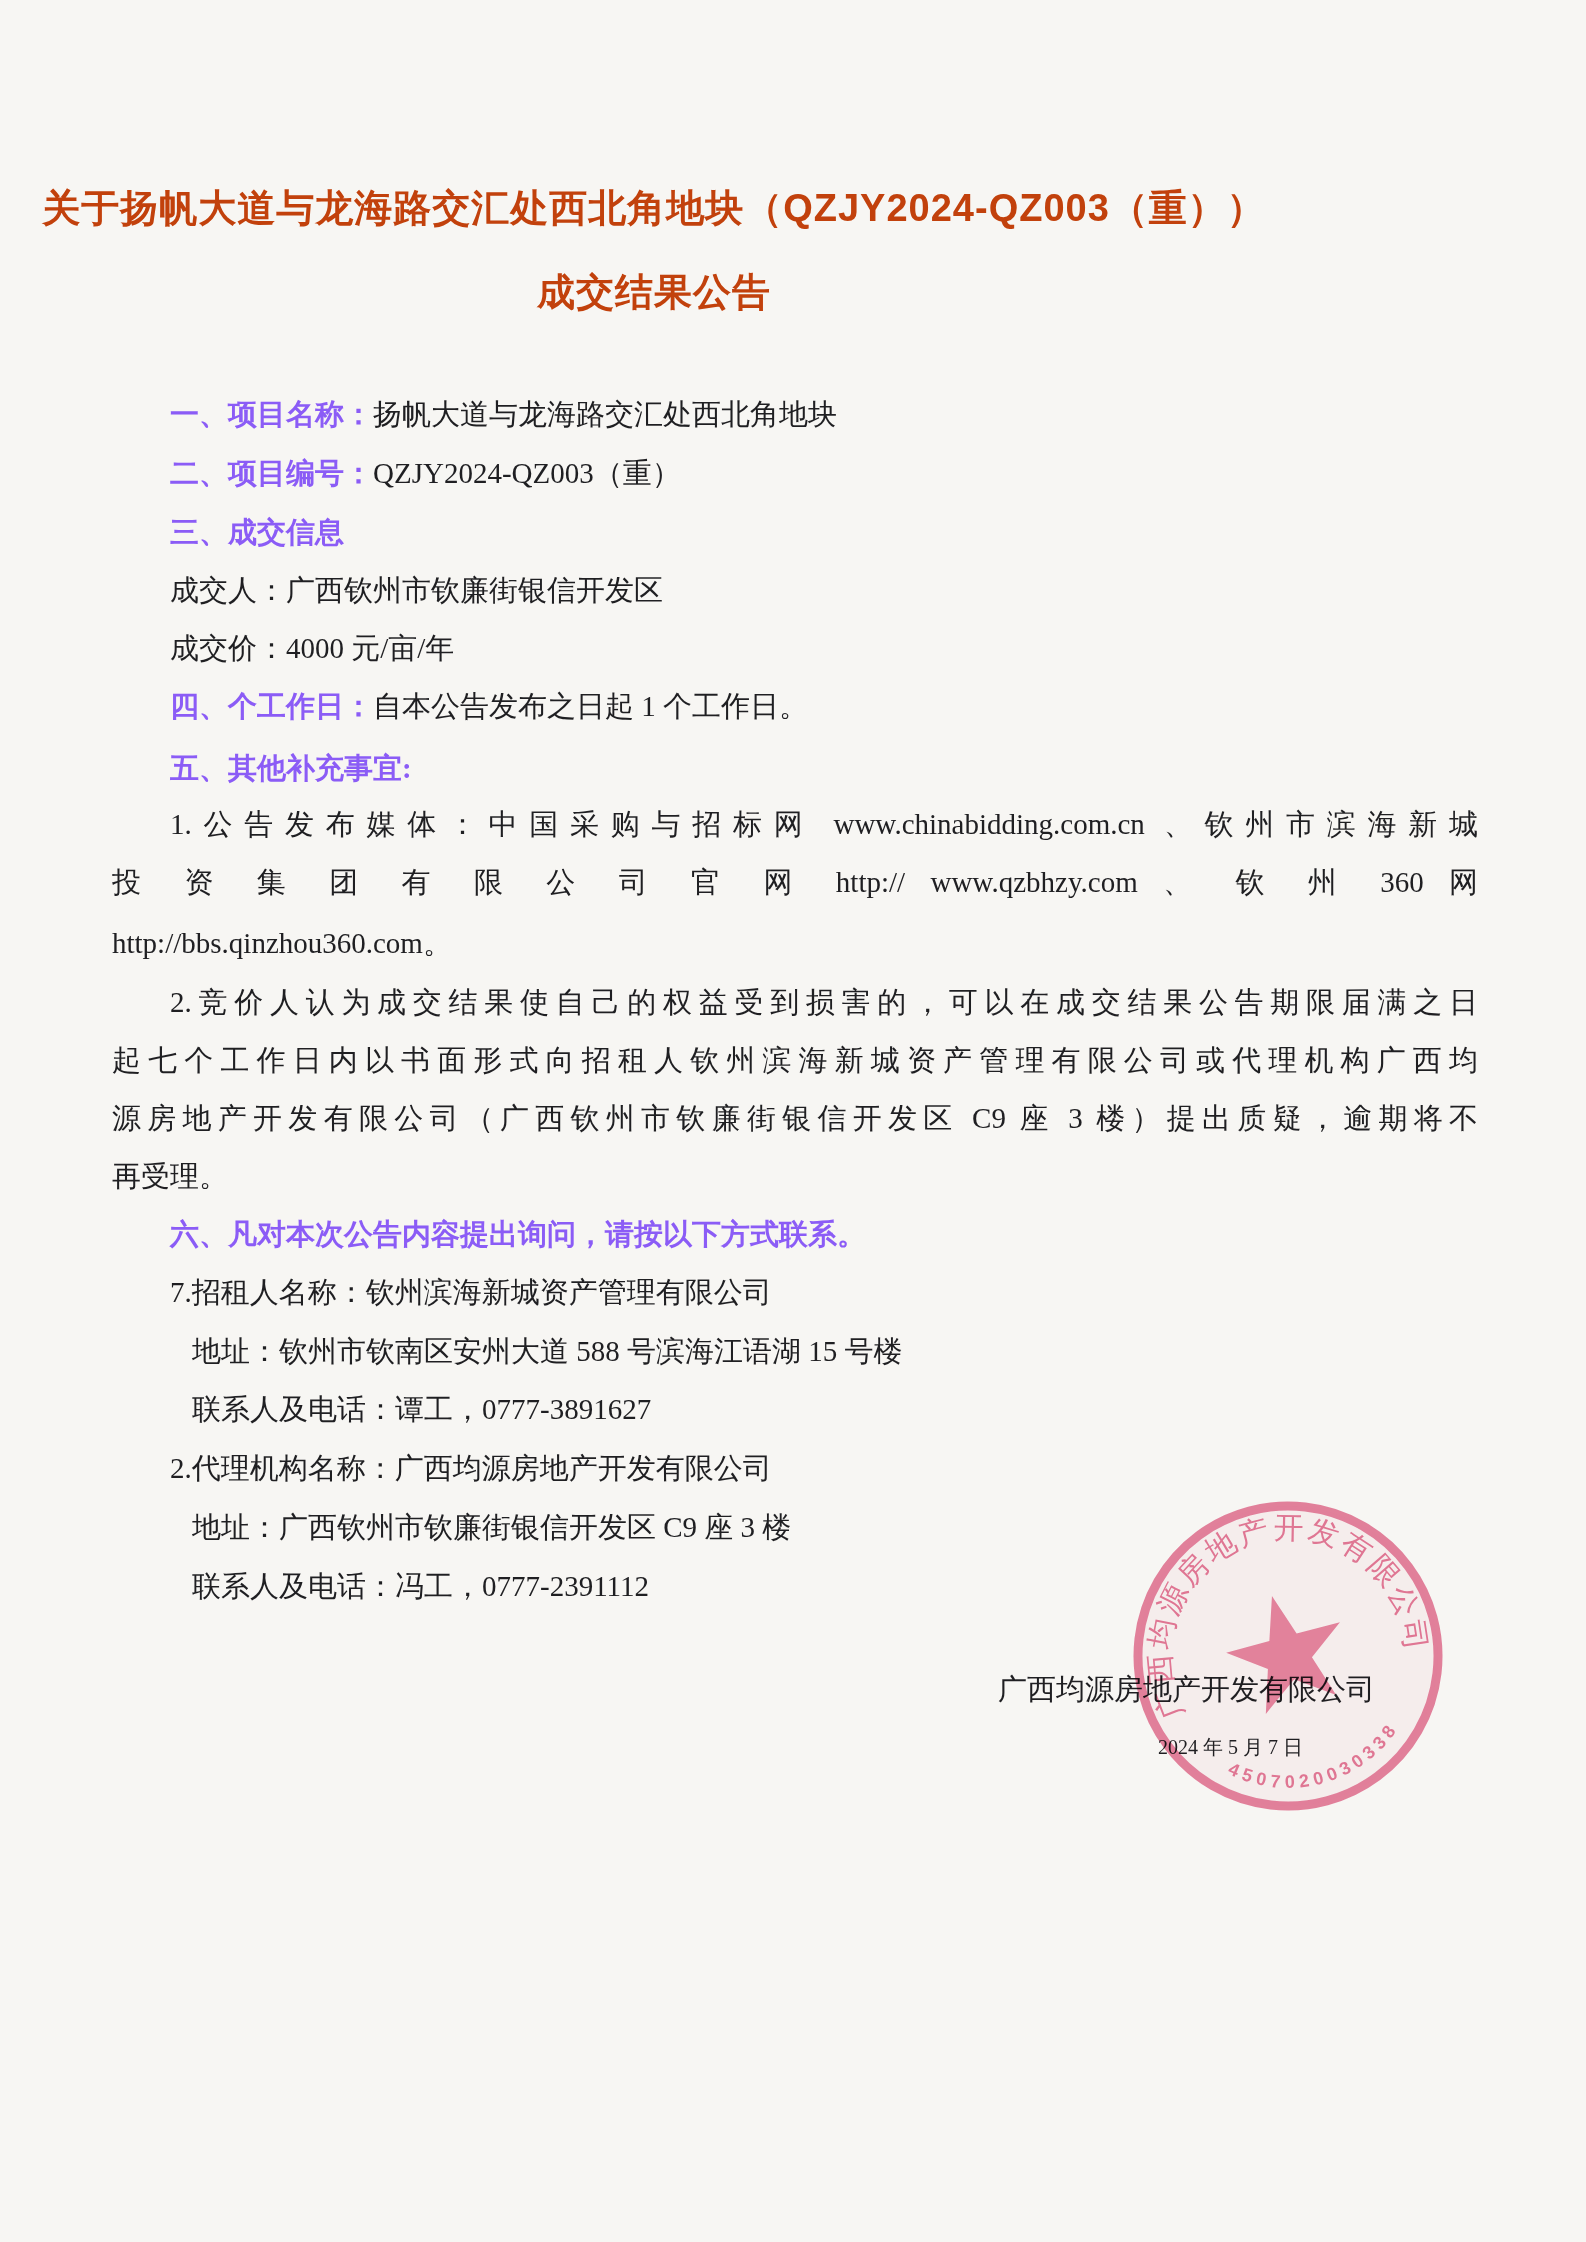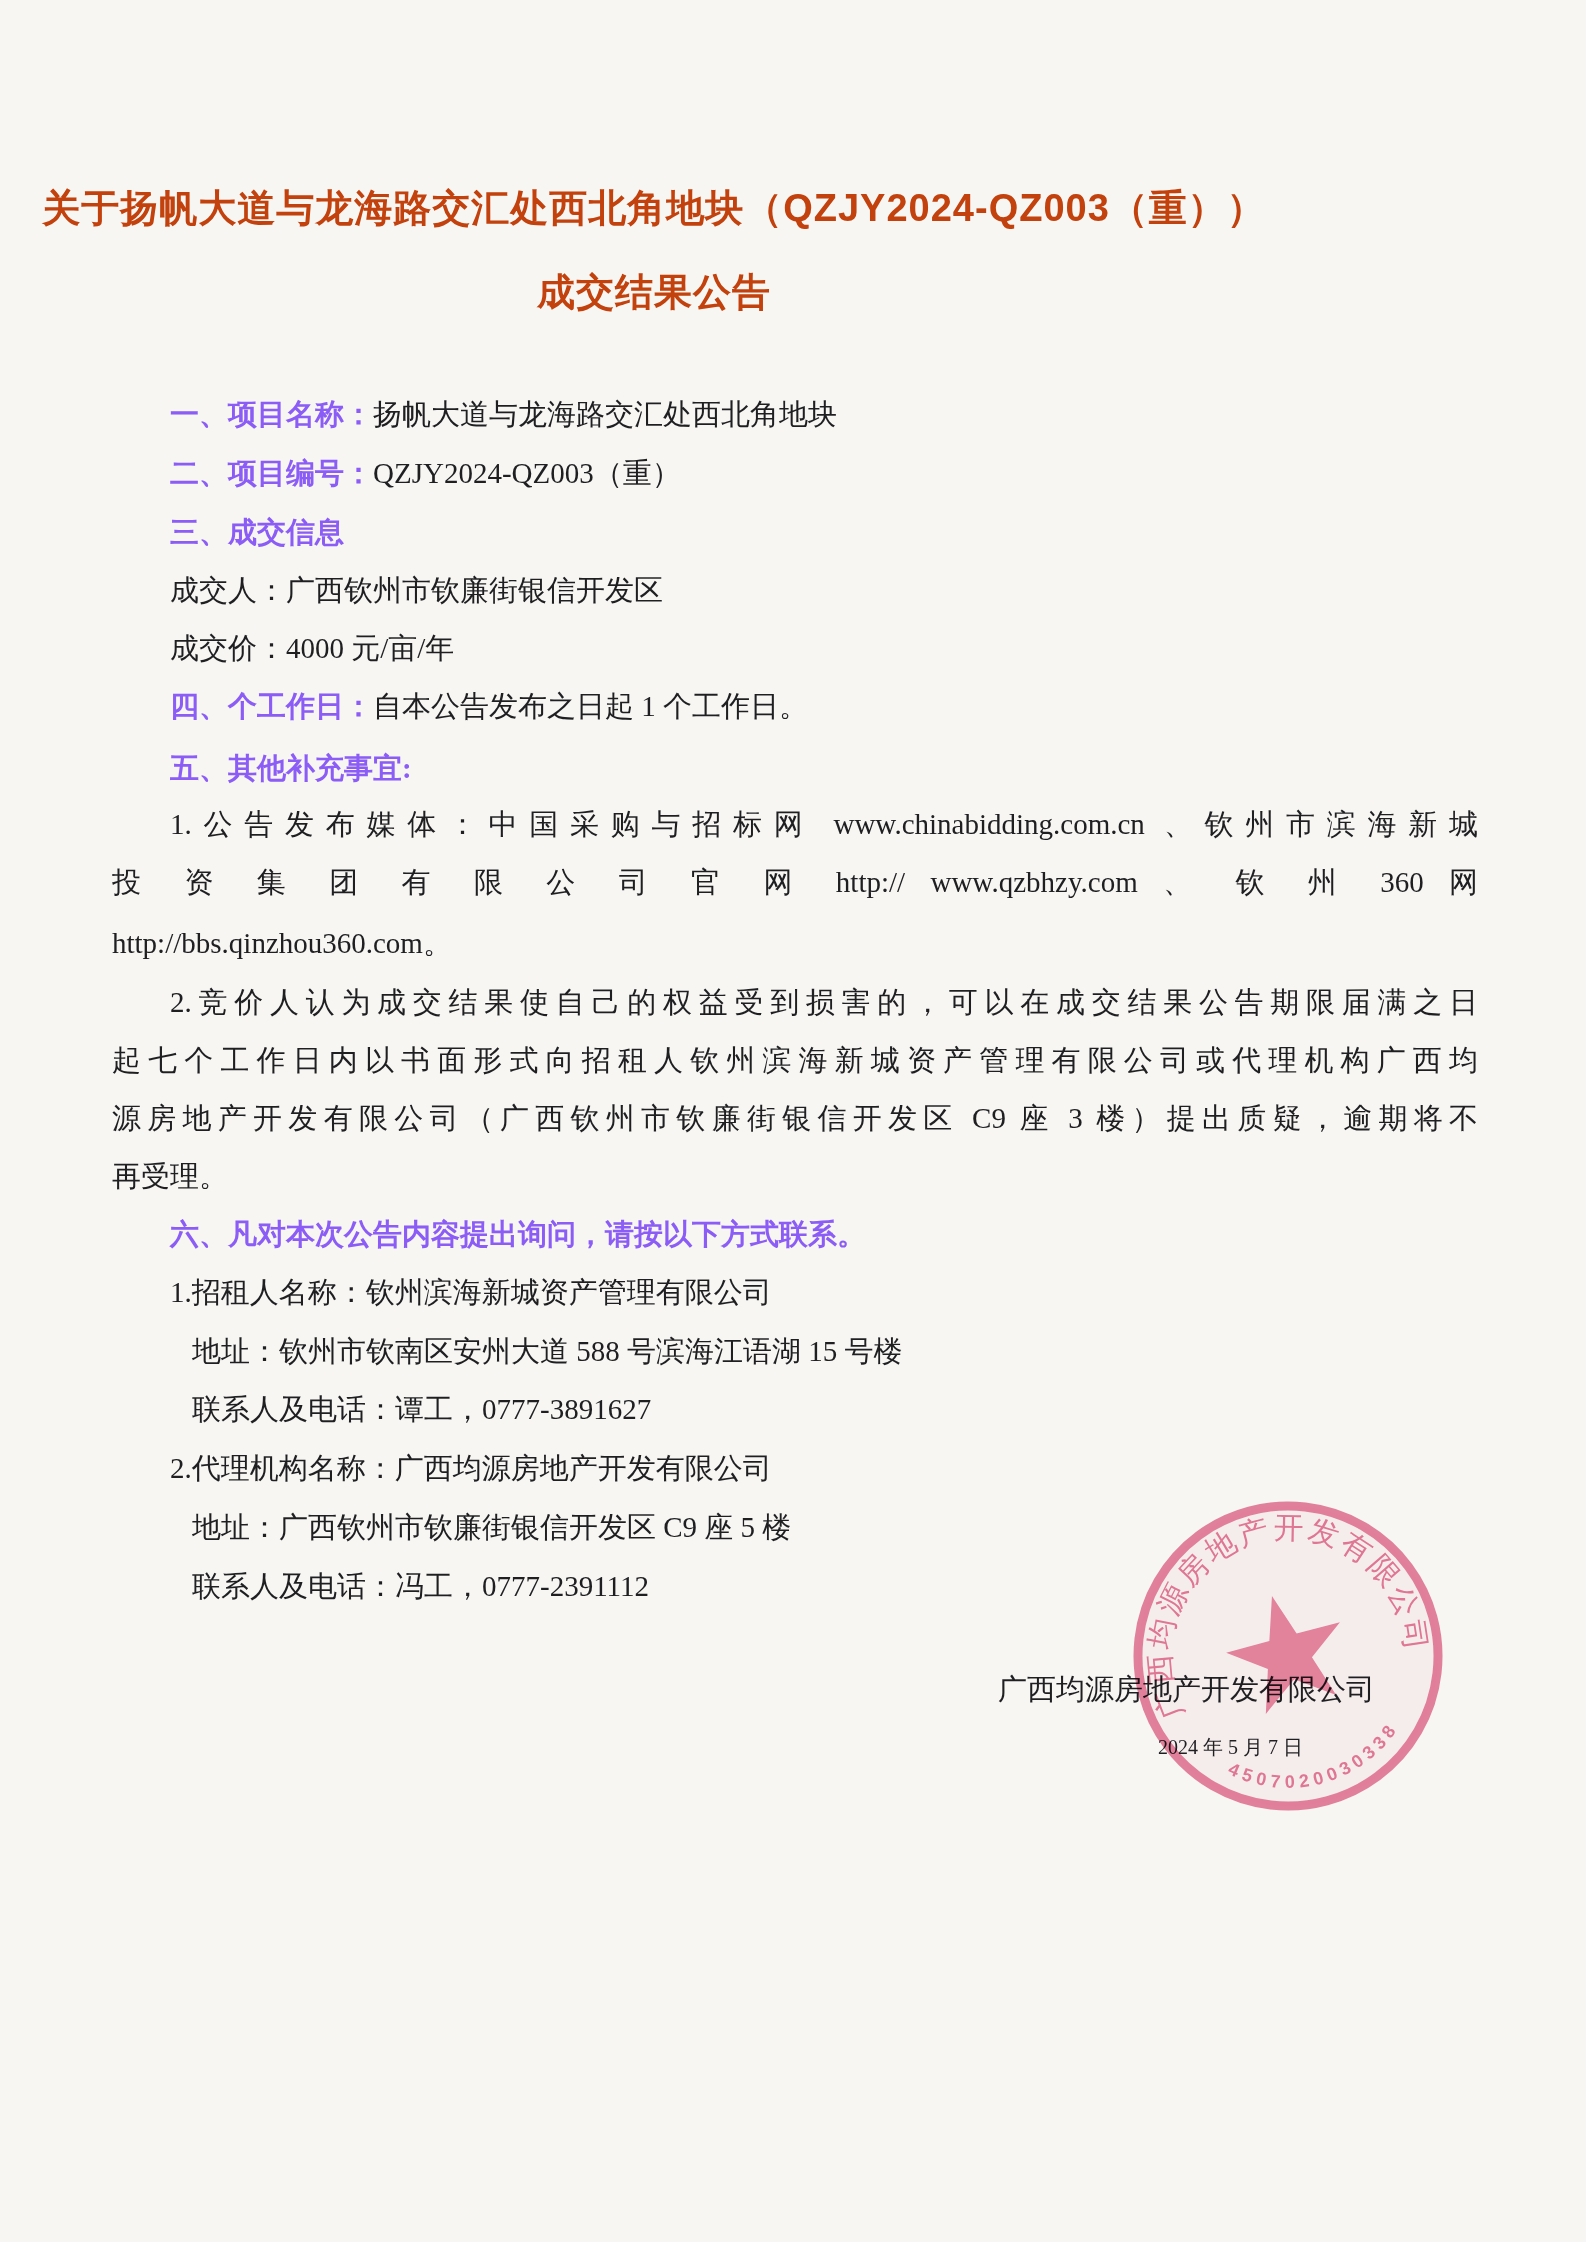--- a/index.html
+++ b/index.html
@@ -93,26 +93,26 @@
     <div class="ln l9 just">投 资 集 团 有 限 公 司 官 网 http:// www.qzbhzy.com 、 钦 州 360 网</div>
     <div class="ln l10">http://bbs.qinzhou360.com。</div>
 
     <div class="ln l11 ind1 just">2.竞价人认为成交结果使自己的权益受到损害的，可以在成交结果公告期限届满之日</div>
     <div class="ln l12 just">起七个工作日内以书面形式向招租人钦州滨海新城资产管理有限公司或代理机构广西均</div>
     <div class="ln l13 just">源房地产开发有限公司（广西钦州市钦廉街银信开发区 C9 座 3 楼）提出质疑，逾期将不</div>
     <div class="ln l14">再受理。</div>
 
     <div class="ln l15 ind1"><span class="b">六、凡对本次公告内容提出询问，请按以下方式联系。</span></div>
 
-    <div class="ln l16 ind1">1.招租人名称：钦州滨海新城资产管理有限公司</div>
+    <div class="ln l16 ind1">7.招租人名称：钦州滨海新城资产管理有限公司</div>
     <div class="ln l17 ind2">地址：钦州市钦南区安州大道 588 号滨海江语湖 15 号楼</div>
     <div class="ln l18 ind2">联系人及电话：谭工，0777-3891627</div>
 
     <div class="ln l19 ind1">2.代理机构名称：广西均源房地产开发有限公司</div>
-    <div class="ln l20 ind2">地址：广西钦州市钦廉街银信开发区 C9 座 5 楼</div>
+    <div class="ln l20 ind2">地址：广西钦州市钦廉街银信开发区 C9 座 3 楼</div>
     <div class="ln l21 ind2">联系人及电话：冯工，0777-2391112</div>
 
   </div>
 
   <div class="sig-company">广西均源房地产开发有限公司</div>
   <div class="sig-date">2024 年 5 月 7 日</div>
 
   <div class="stamp">
     <svg viewBox="0 0 344 344" width="344" height="344">
       <defs>

